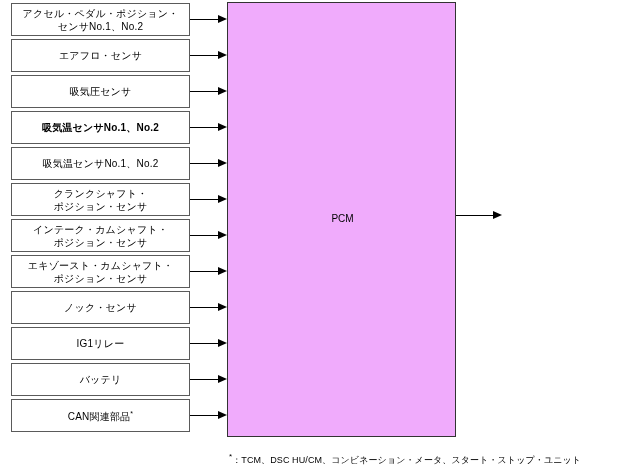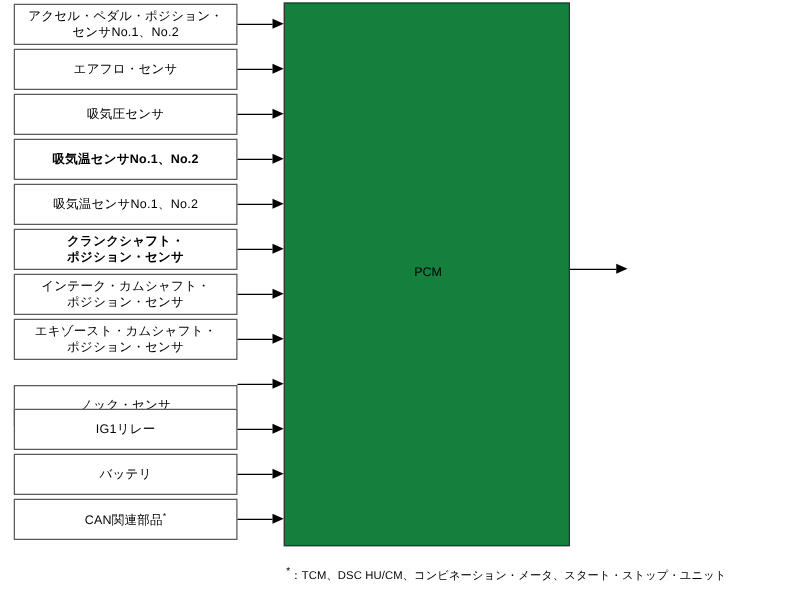--- a/index.html
+++ b/index.html
@@ -49,21 +49,21 @@
 
   
   #pcm-box {
     position: absolute;
     left: 227px;
     top: 2px;
     width: 229px;
     height: 435px;
     box-sizing: border-box;
     border: 1px solid #333333;
-    background: #15803d;
+    background: #f0abfc;
   }
   #pcm-label {
     position: absolute;
     left: 0;
     top: 210px;
     width: 229px;
     text-align: center;
     font-size: 10px;
     color: #000000;
   }
@@ -148,33 +148,33 @@
       </div>
       <div class="node-box left-box" style="top: 75px; justify-content: flex-end;">
         <span class="label">吸気圧センサ</span>
       </div>
       <div class="node-box left-box" style="top: 111px; font-weight: bold;">
         <span class="label">吸気温センサNo.1、No.2</span>
       </div>
       <div class="node-box left-box" style="top: 147px;">
         <span class="label">吸気温センサNo.1、No.2</span>
       </div>
-      <div class="node-box left-box" style="top: 183px; font-weight: bold;">
+      <div class="node-box left-box" style="top: 183px;">
         <span class="label">クランクシャフト・
 ポジション・センサ</span>
       </div>
       <div class="node-box left-box" style="top: 219px; text-align: center;">
         <span class="label">インテーク・カムシャフト・
 ポジション・センサ</span>
       </div>
       <div class="node-box left-box" style="top: 255px;">
         <span class="label">エキゾースト・カムシャフト・
 ポジション・センサ</span>
       </div>
-      <div class="node-box left-box" style="top: 308px; align-items: center;">
+      <div class="node-box left-box" style="top: 291px; align-items: center;">
         <span class="label">ノック・センサ</span>
       </div>
       <div class="node-box left-box" style="top: 327px; justify-content: flex-end;">
         <span class="label">IG1リレー</span>
       </div>
       <div class="node-box left-box" style="top: 363px;">
         <span class="label">バッテリ</span>
       </div>
       <div class="node-box left-box" style="top: 399px;">
         <span class="label">CAN関連部品<span class="sup-ast">*</span></span>

